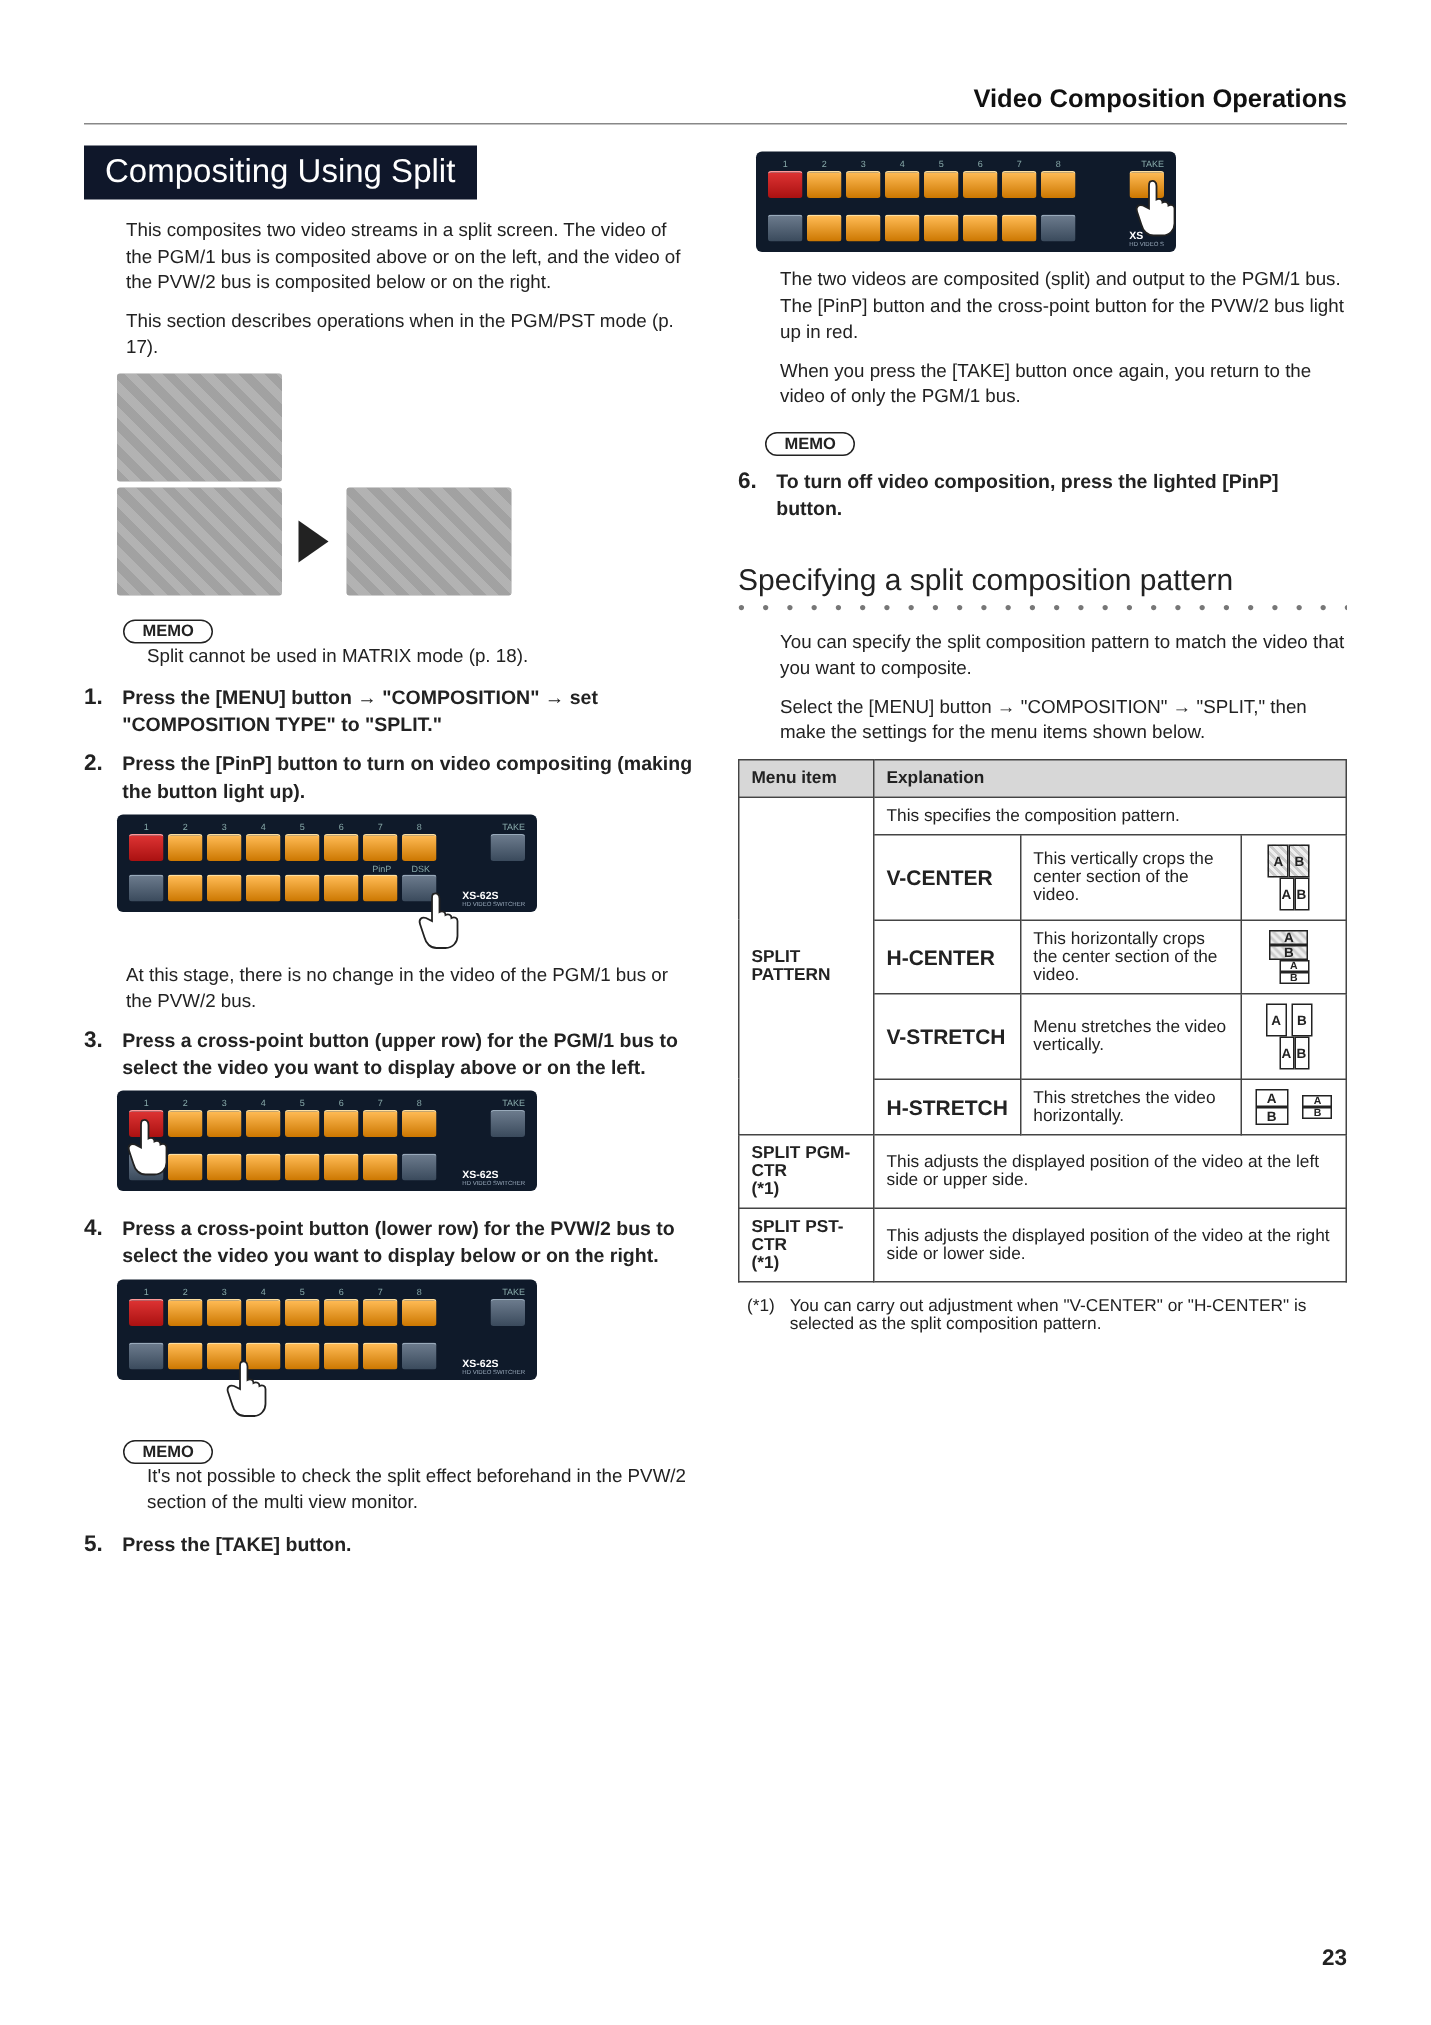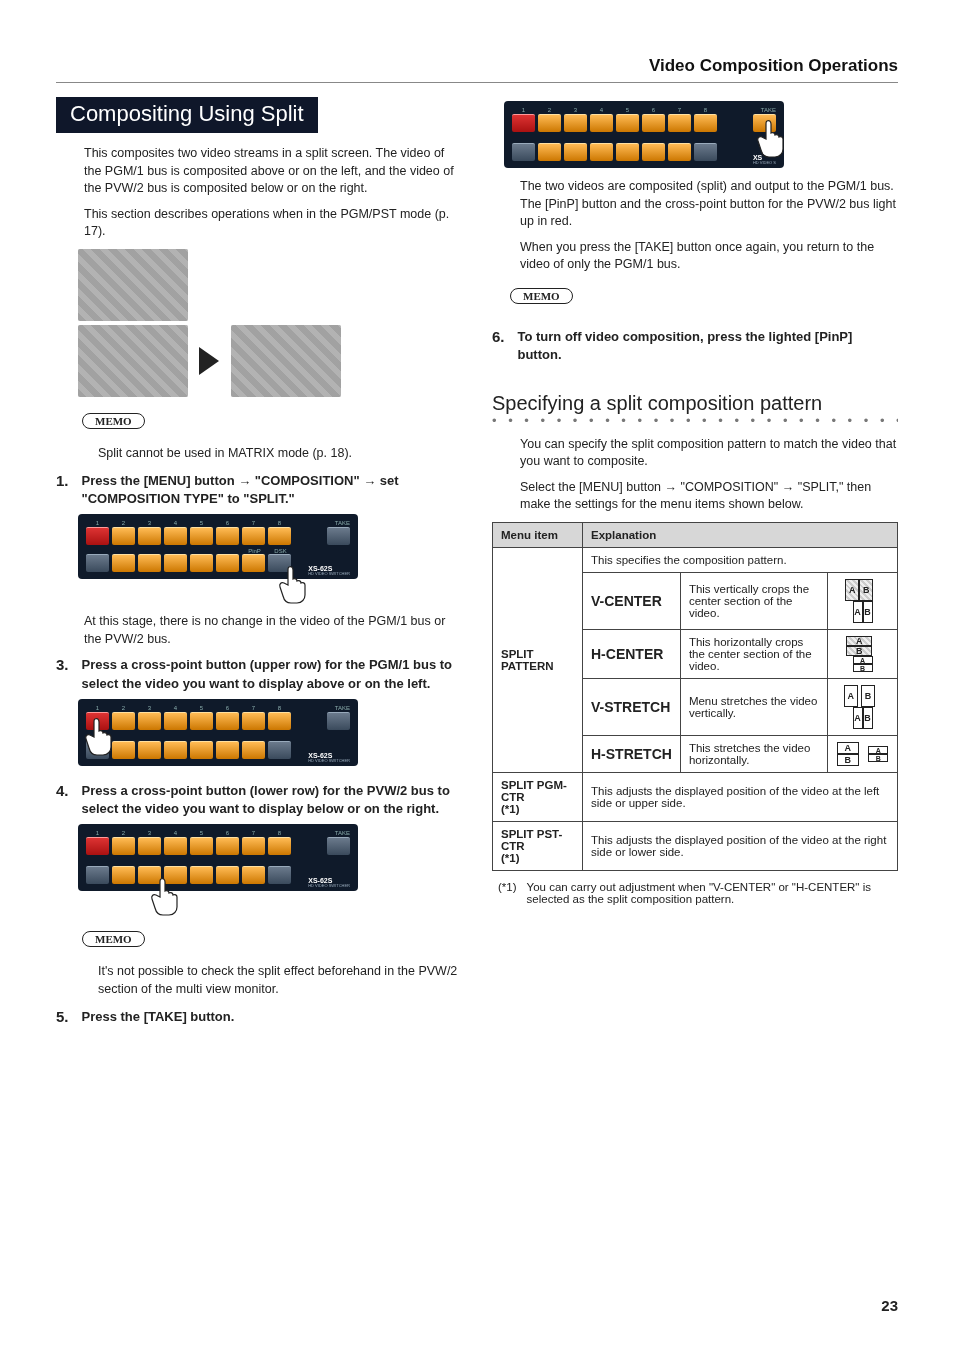--- a/index.html
+++ b/index.html
@@ -67,22 +67,21 @@
     font-size: 13px;
     line-height: 1.4;
   }
   .memo {
     display: inline-block;
     border: 1.5px solid #222;
     border-radius: 12px;
     padding: 1px 12px 1px 12px;
     font-size: 11px;
     font-weight: bold;
-    margin: 6px 0 16px 26px;
-    font-family: Liberation Serif, serif;
+    margin: 6px 0 0 26px;
   }
   .memotext { padding-left: 42px; margin-bottom: 10px; }
   .switcher {
     width: 280px;
     background: #0f1a2a;
     border-radius: 4px;
     padding: 6px 8px 4px 8px;
     margin: 6px 0 8px 22px;
     position: relative;
   }
@@ -181,20 +180,24 @@
     </div>
 
     <div class="memo">MEMO</div>
     <p class="memotext">Split cannot be used in MATRIX mode (p. 18).</p>
 
     <div class="step">
       <span class="stepnum">1.</span>
       <span class="stepbody">Press the [MENU] button → "COMPOSITION" → set "COMPOSITION TYPE" to "SPLIT."</span>
     </div>
 
+    <div class="step">
+      <span class="stepnum">2.</span>
+      <span class="stepbody">Press the [PinP] button to turn on video compositing (making the button light up).</span>
+    </div>
 
     
     <div class="switcher">
       <div class="sw-nums">
           <span class="sw-num">1</span>
           <span class="sw-num">2</span>
           <span class="sw-num">3</span>
           <span class="sw-num">4</span>
           <span class="sw-num">5</span>
           <span class="sw-num">6</span>

